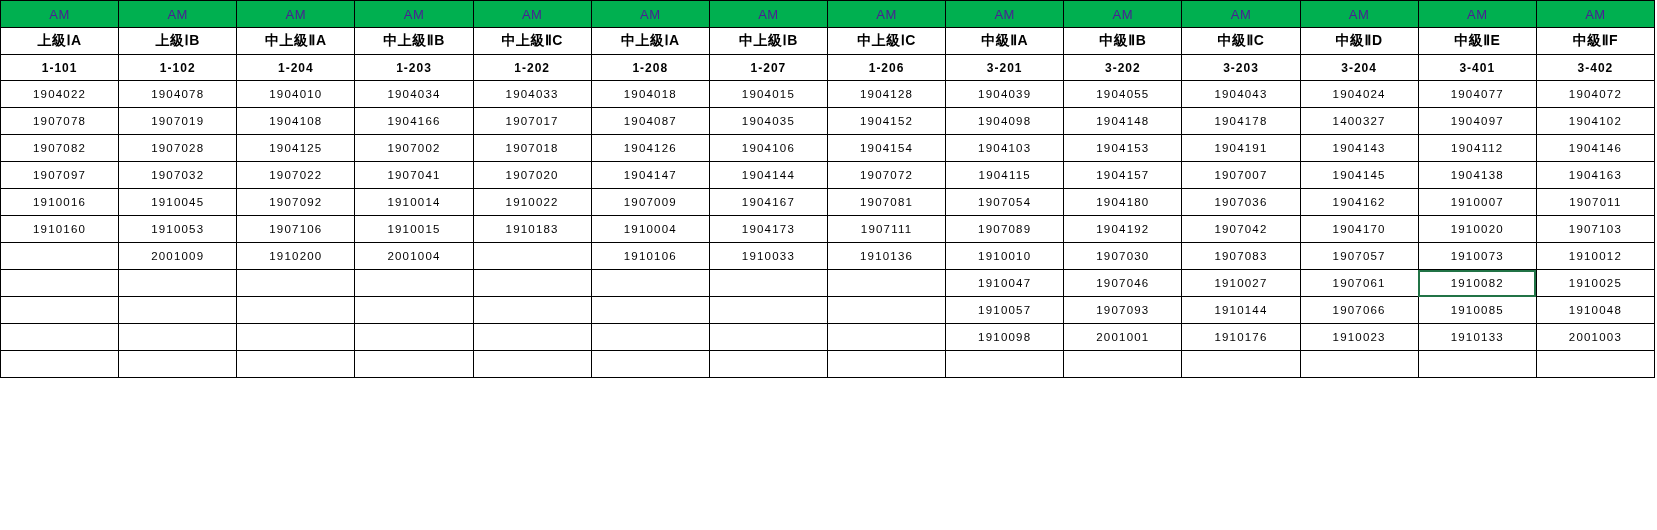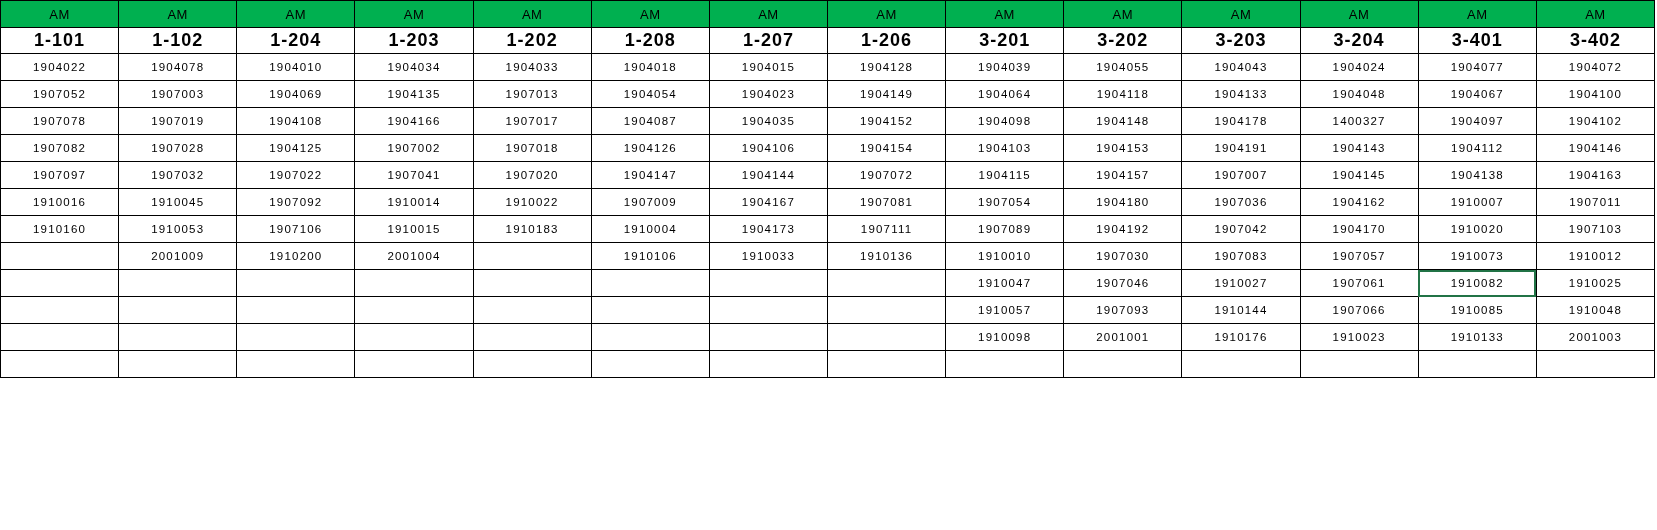--- a/index.html
+++ b/index.html
@@ -31,35 +31,35 @@
     text-align: center;
     vertical-align: middle;
     padding: 0;
     overflow: hidden;
     white-space: nowrap;
   }
   
   tr.row-am td {
     height: 26px;
     background: #00b050;
-    color: #000000;
+    color: #4c1d95;
     font-size: 13px;
     letter-spacing: 0.5px;
   }
   
   tr.row-class td {
     height: 26px;
     font-size: 14px;
     font-weight: bold;
     letter-spacing: 0.5px;
   }
   
   tr.row-room td {
     height: 25px;
-    font-size: 18px;
+    font-size: 12px;
     font-weight: bold;
     letter-spacing: 1px;
   }
   
   tr.row-data td {
     height: 26px;
     font-size: 11.5px;
     letter-spacing: 1.2px;
     color: #000000;
   }
@@ -100,20 +100,36 @@
           <td>AM</td>
           <td>AM</td>
           <td>AM</td>
           <td>AM</td>
           <td>AM</td>
           <td>AM</td>
           <td>AM</td>
           <td>AM</td>
           <td>AM</td>
           <td>AM</td>
+        </tr>
+        <tr class="row-class">
+          <td>上級ⅠA</td>
+          <td>上級ⅠB</td>
+          <td>中上級ⅡA</td>
+          <td>中上級ⅡB</td>
+          <td>中上級ⅡC</td>
+          <td>中上級ⅠA</td>
+          <td>中上級ⅠB</td>
+          <td>中上級ⅠC</td>
+          <td>中級ⅡA</td>
+          <td>中級ⅡB</td>
+          <td>中級ⅡC</td>
+          <td>中級ⅡD</td>
+          <td>中級ⅡE</td>
+          <td>中級ⅡF</td>
         </tr>
         <tr class="row-room">
           <td>1-101</td>
           <td>1-102</td>
           <td>1-204</td>
           <td>1-203</td>
           <td>1-202</td>
           <td>1-208</td>
           <td>1-207</td>
           <td>1-206</td>
@@ -134,36 +150,20 @@
           <td>1904015</td>
           <td>1904128</td>
           <td>1904039</td>
           <td>1904055</td>
           <td>1904043</td>
           <td>1904024</td>
           <td>1904077</td>
           <td>1904072</td>
         </tr>
         <tr class="row-data">
-          <td>1907052</td>
-          <td>1907003</td>
-          <td>1904069</td>
-          <td>1904135</td>
-          <td>1907013</td>
-          <td>1904054</td>
-          <td>1904023</td>
-          <td>1904149</td>
-          <td>1904064</td>
-          <td>1904118</td>
-          <td>1904133</td>
-          <td>1904048</td>
-          <td>1904067</td>
-          <td>1904100</td>
-        </tr>
-        <tr class="row-data">
           <td>1907078</td>
           <td>1907019</td>
           <td>1904108</td>
           <td>1904166</td>
           <td>1907017</td>
           <td>1904087</td>
           <td>1904035</td>
           <td>1904152</td>
           <td>1904098</td>
           <td>1904148</td>

